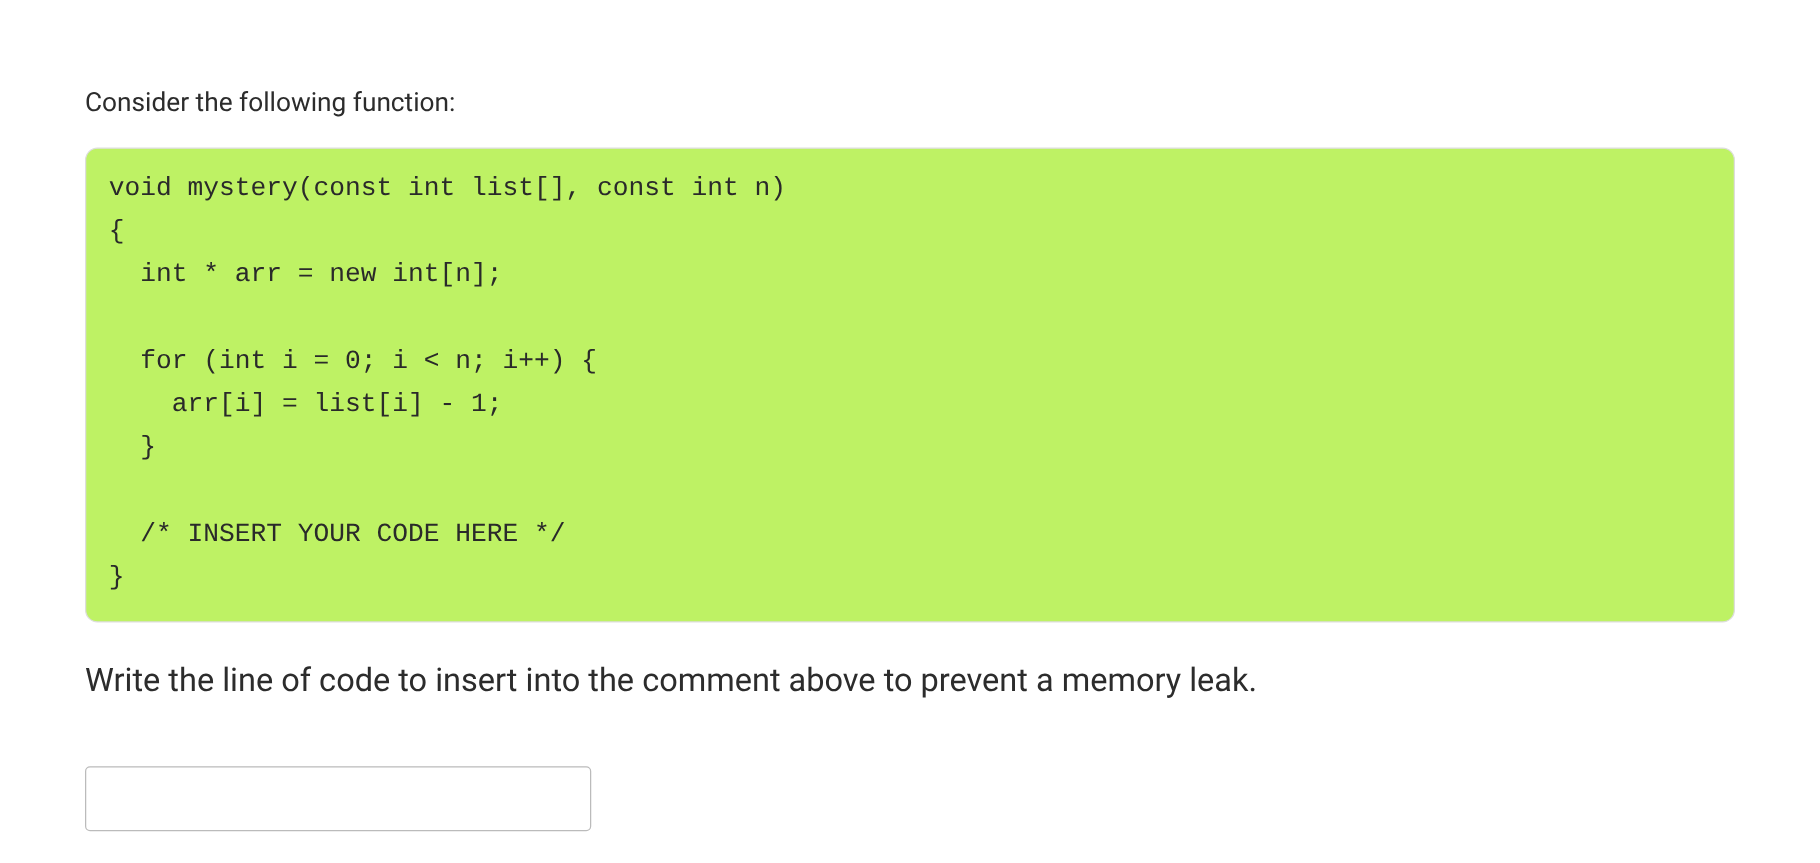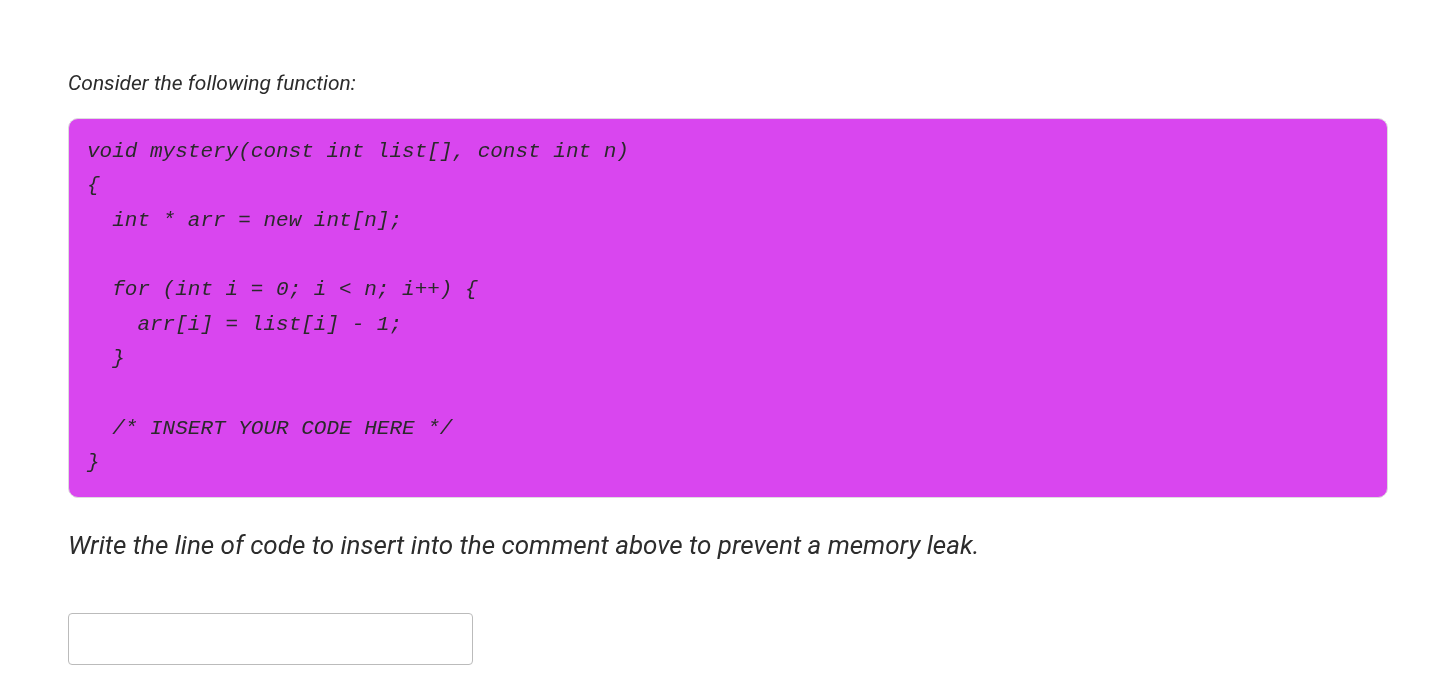--- a/index.html
+++ b/index.html
@@ -1,35 +1,34 @@
 <!DOCTYPE html>
 <html><head>
   <meta charset="utf-8">
   <style>
     * {
       box-sizing: border-box;
       margin: 16px;
       padding: 0;
-      font-style: italic;
     }
     body {
       font-family: -apple-system, BlinkMacSystemFont, "Segoe UI", Roboto, "Helvetica Neue", Arial, sans-serif;
       color: #333;
       background: #fff;
       padding: 20px;
       font-size: 20px;
       line-height: 1.5;
     }
     .question-intro {
       margin-bottom: 18px;
       font-size: 21px;
       color: #2c2c2c;
     }
     .code-block {
-      background: #d946ef;
+      background: #bef264;
       border: 1px solid #ddd;
       border-radius: 10px;
       padding: 16px 18px;
       margin-bottom: 28px;
       font-family: "Consolas", "Monaco", "Courier New", monospace;
       font-size: 21px;
       line-height: 1.65;
       white-space: pre;
       color: #2a2a2a;
       overflow-x: auto;

